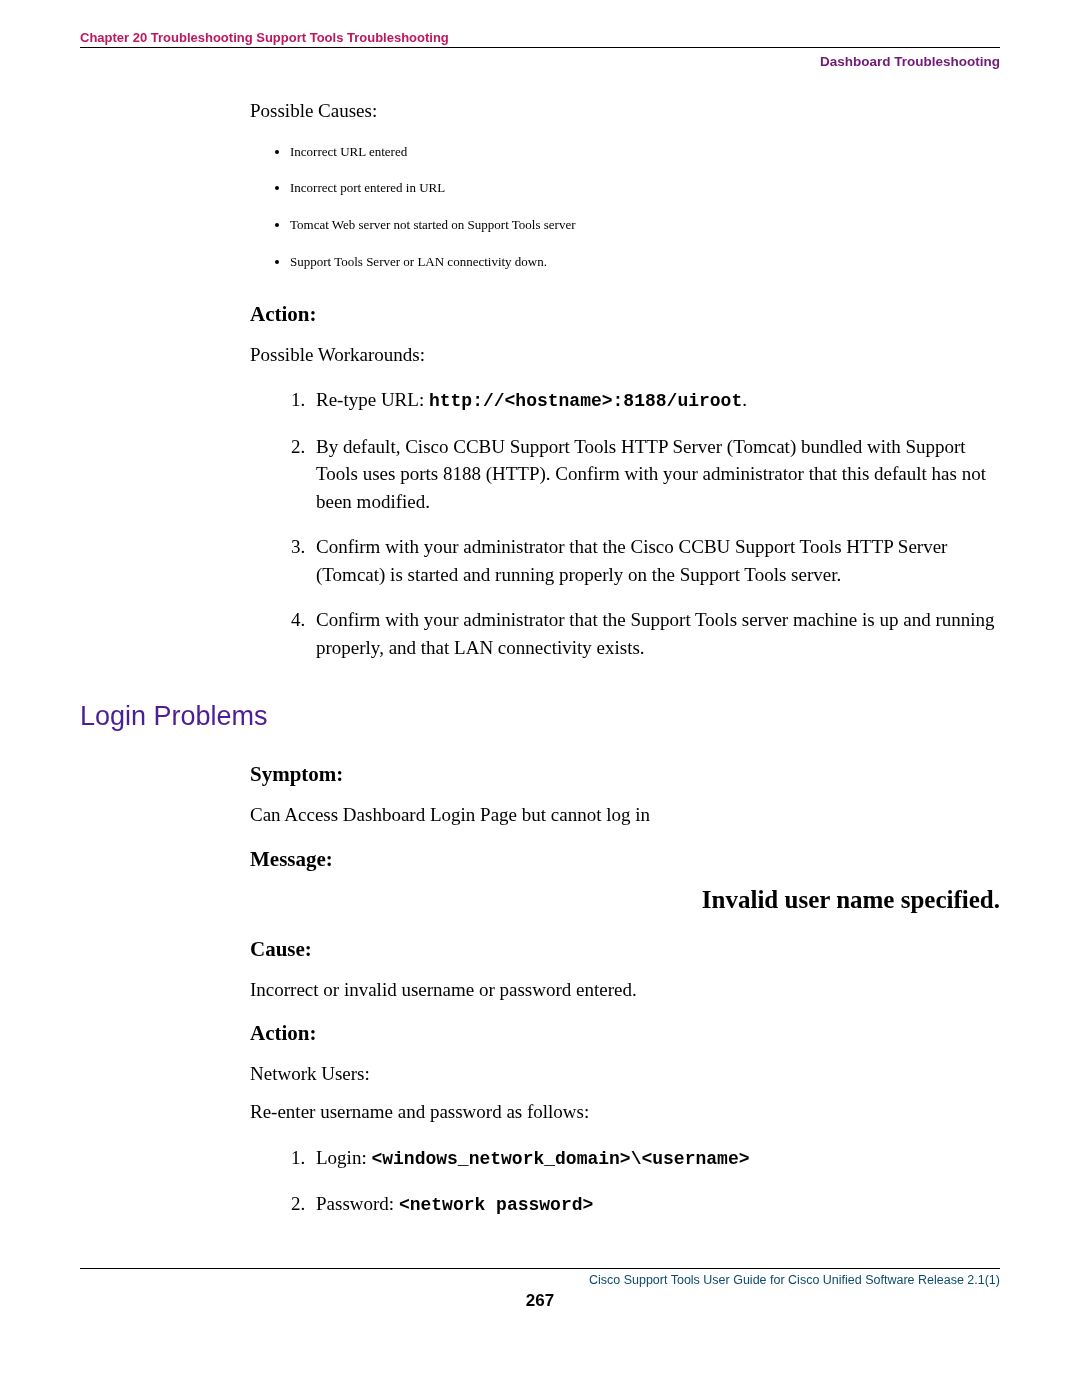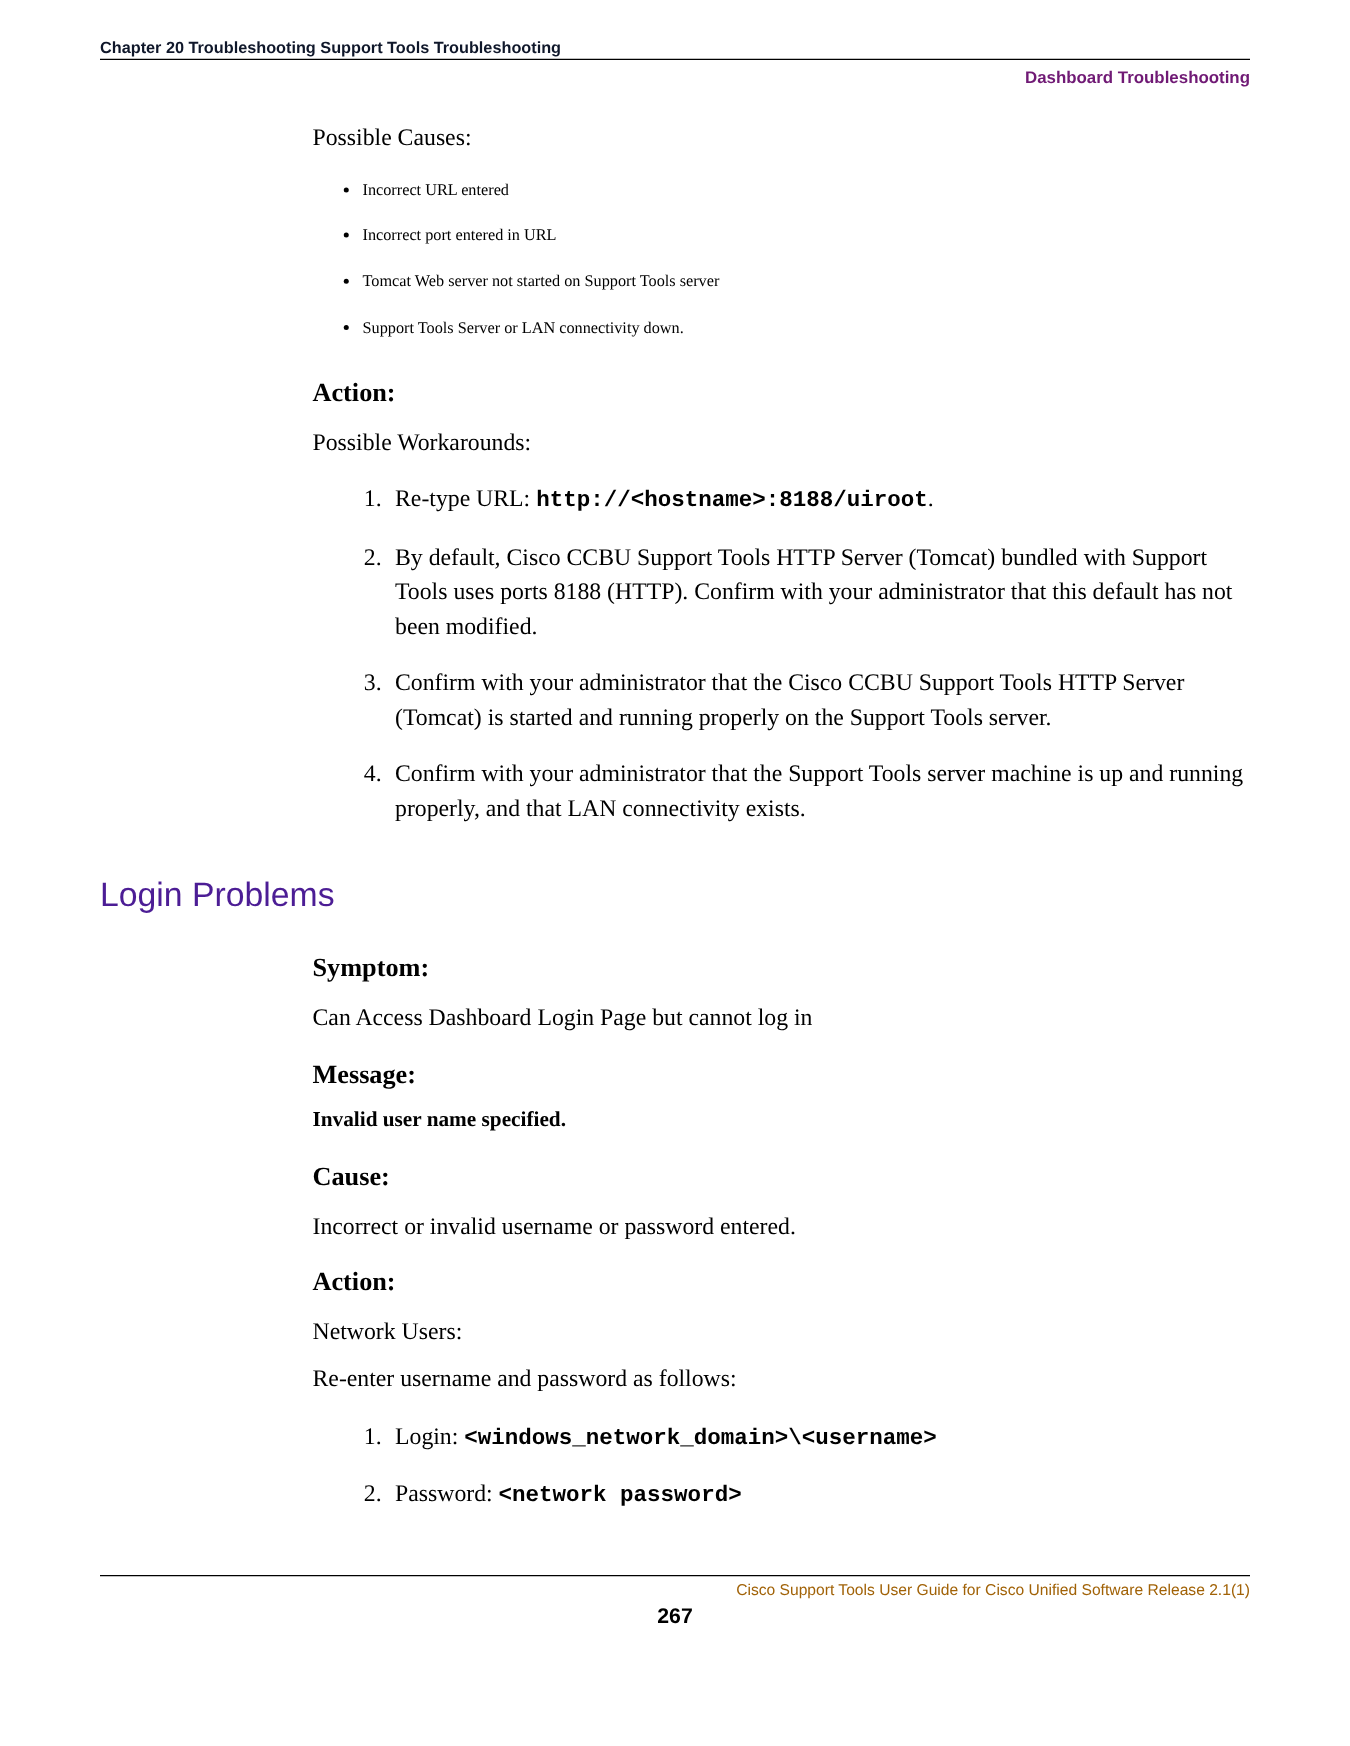--- a/index.html
+++ b/index.html
@@ -11,21 +11,21 @@
     width: 1080px;
   }
   .page {
     padding: 30px 80px 40px 80px;
     box-sizing: border-box;
   }
   .running-header-left {
     font-family: Arial, Helvetica, sans-serif;
     font-weight: bold;
     font-size: 13px;
-    color: #0f172a;
+    color: #be185d;
     margin-bottom: 2px;
   }
   .rule {
     border: none;
     border-top: 1px solid #000;
     margin: 0 0 6px 0;
   }
   .running-header-right {
     font-family: Arial, Helvetica, sans-serif;
     font-weight: bold;
@@ -76,33 +76,34 @@
   .section-title {
     font-family: Arial, Helvetica, sans-serif;
     font-weight: 300;
     font-size: 27px;
     margin: 40px 0 30px 0;
     letter-spacing: 0;
     color: #4c1d95;
   }
   .msg-bold {
     font-weight: bold;
-    font-size: 17px;
+    font-size: 25px;
     margin: 6px 0 18px 0;
+    text-align: right;
   }
   .footer-rule {
     border: none;
     border-top: 1px solid #000;
     margin: 50px 0 4px 0;
   }
   .footer-text {
     font-family: Arial, Helvetica, sans-serif;
     font-size: 12.5px;
     text-align: right;
-    color: #a16207;
+    color: #0c4a6e;
   }
   .page-number {
     font-family: Arial, Helvetica, sans-serif;
     font-weight: bold;
     font-size: 17px;
     text-align: center;
     margin-top: 4px;
   }
 </style>
 </head>

